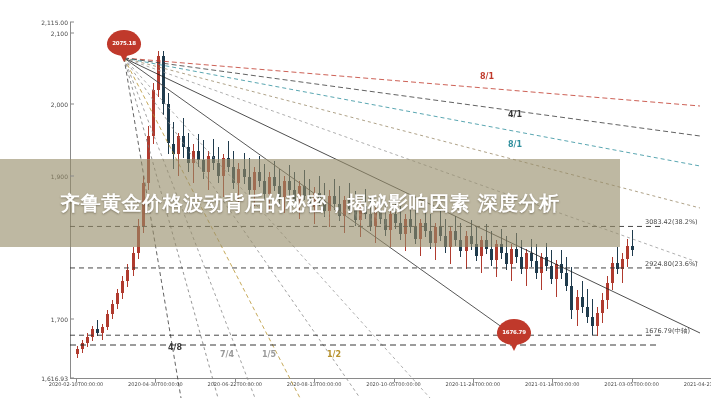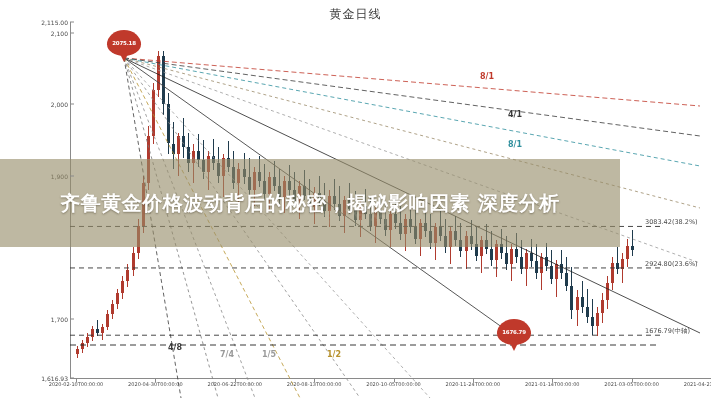--- a/index.html
+++ b/index.html
@@ -82,21 +82,20 @@
     font-size:20px;font-weight:bold;line-height:1.5;letter-spacing:.5px;
     font-family:"DejaVu Sans","Liberation Sans",sans-serif;
     text-shadow:0 1px 2px rgba(60,50,30,.45);
   }
 </style>
 </head>
 <body>
 
 <div id="stage">
 
-  <div class="chart-title">黄金日线</div>
 
   <div class="axis-y"></div>
   <div class="axis-x"></div>
 
   <div class="ylabels" id="ylabels">
       <div class="ytick" style="top: 22px;">2,115.00</div>
       <div class="ytick" style="top: 32.7214px;">2,100</div>
       <div class="ytick" style="top: 104.197px;">2,000</div>
       <div class="ytick" style="top: 175.673px;">1,900</div>
       <div class="ytick" style="top: 318.625px;">1,700</div>

